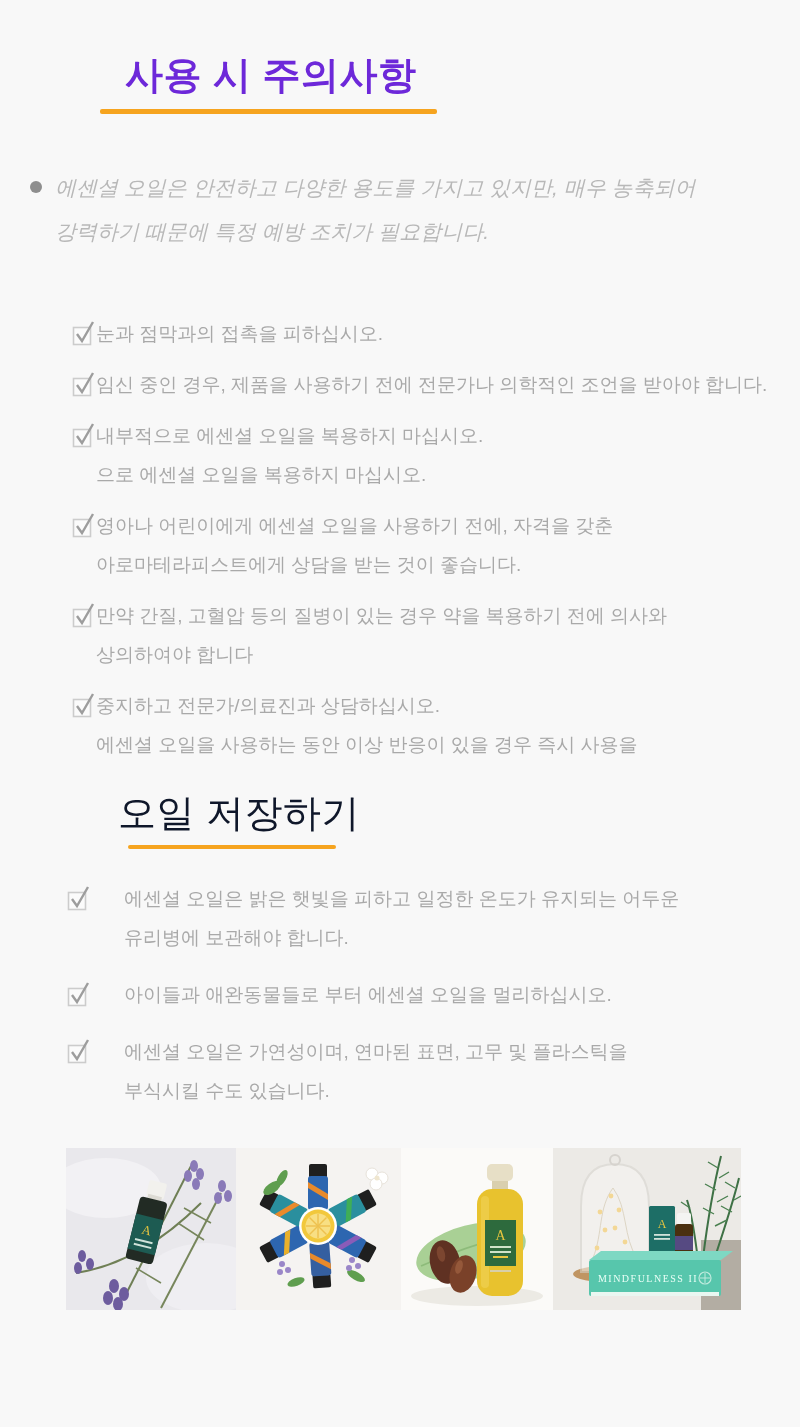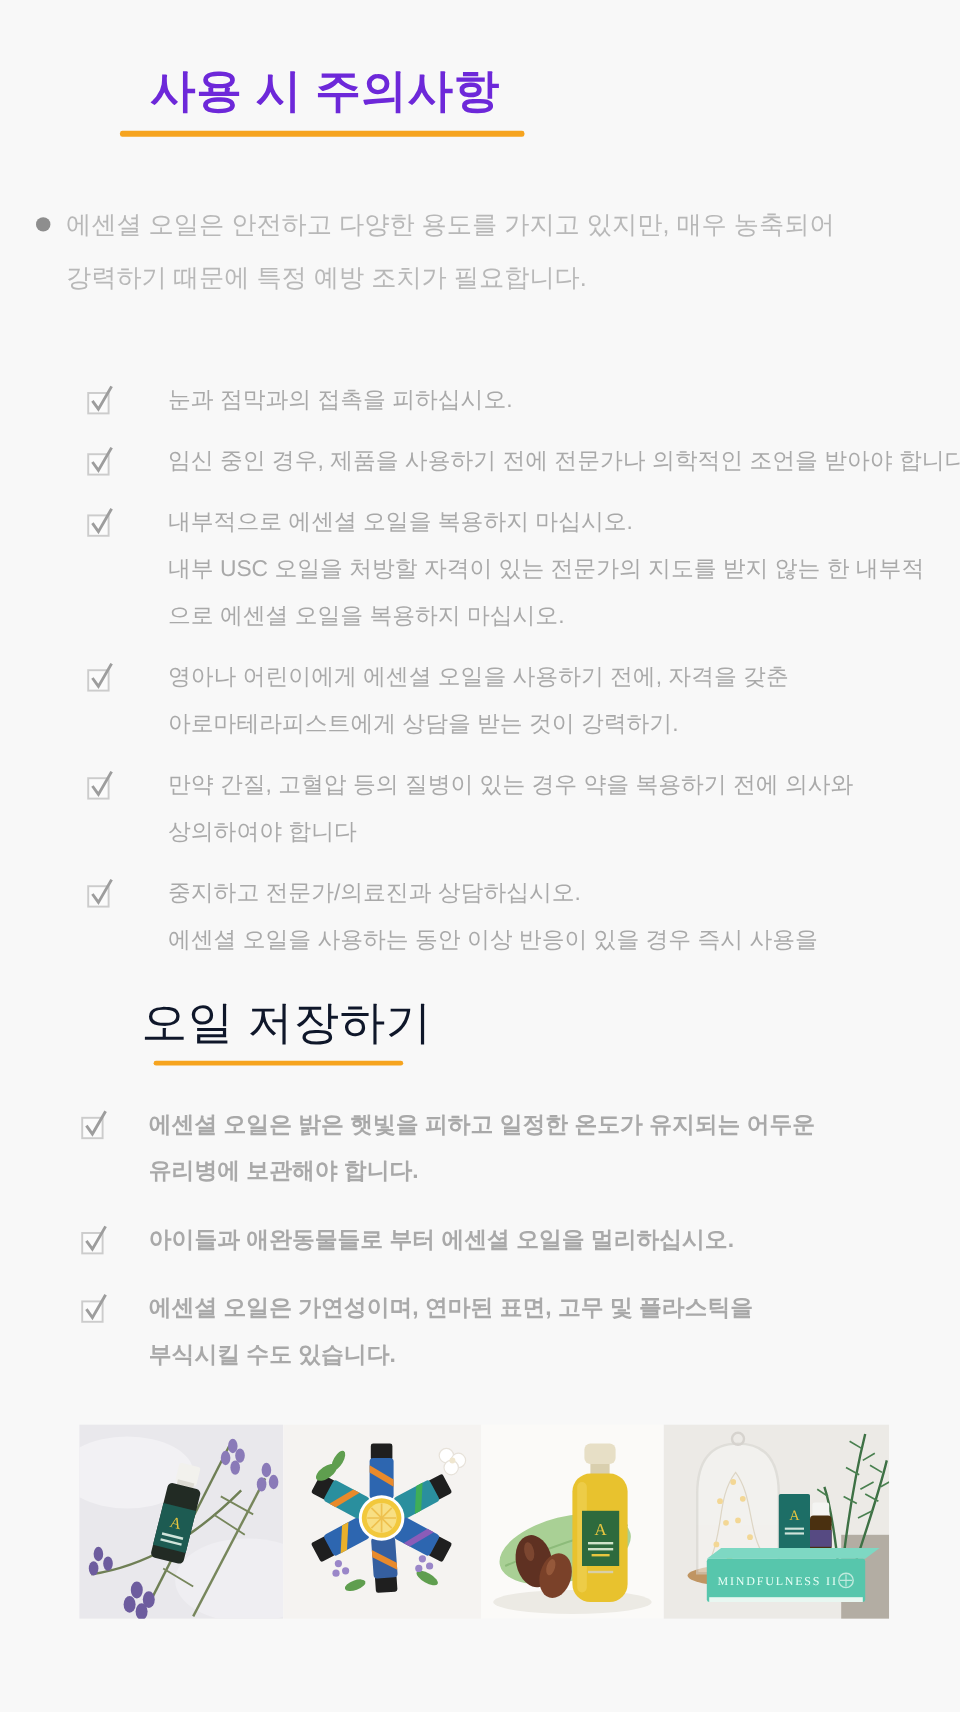--- a/index.html
+++ b/index.html
@@ -49,30 +49,30 @@
     margin:52px 0 0 30px;
   }
   .intro-bullet {
     width:12px; height:12px;
     border-radius:50%;
     background:#8e8e8e;
     margin:15px 13px 0 0;
     flex:0 0 auto;
   }
   .intro-text { font-size:21px; line-height:44px; color:#b8b8b8; }
-  .intro-text .line { white-space:nowrap; }
+  .intro-text .line { white-space:nowrap;font-style:italic; }
 
   
   .checklist { list-style:none; }
   .checklist.first  { margin:60px 0 0 72px; }
   .checklist.second { margin:30px 0 0 67px; }
   .check-item { display:flex; align-items:flex-start; margin-bottom:12px; }
-  .checklist.second .check-item { margin-bottom:18px;font-weight:bold; }
+  .checklist.second .check-item { margin-bottom:18px; }
   .check-icon { flex:0 0 auto; margin-top:5px; }
-  .checklist.first  .check-text { margin-left:44px; }
+  .checklist.first  .check-text { }
   .checklist.second .check-text { margin-left:33px; }
   .check-text { font-size:19px; line-height:39px; color:#a9a9a9; }
   .check-text .line { white-space:nowrap; }
 
   
   .photo-strip {
     display:flex;
     margin:38px 0 0 66px;
     width:675px; height:162px;
   }
@@ -116,33 +116,32 @@
       </div>
     </li>
 
     <li class="check-item">
       <svg class="check-icon" width="24" height="28" viewBox="0 0 24 28">
         <rect x="1.5" y="8.5" width="17" height="17" fill="#fbfbfb" stroke="#cccccc" stroke-width="1.6"></rect>
         <path d="M5 15 L10 22 L21 3" fill="none" stroke="#9d9d9d" stroke-width="2.4"></path>
       </svg>
       <div class="check-text">
         <div class="line">내부적으로 에센셜 오일을 복용하지 마십시오.</div>
-        <div class="line">내부 USC 오일을 처방할 자격이 있는 전문가의 지도를 받지 않는 한 내부적</div>
         <div class="line">으로 에센셜 오일을 복용하지 마십시오.</div>
       </div>
     </li>
 
     <li class="check-item">
       <svg class="check-icon" width="24" height="28" viewBox="0 0 24 28">
         <rect x="1.5" y="8.5" width="17" height="17" fill="#fbfbfb" stroke="#cccccc" stroke-width="1.6"></rect>
         <path d="M5 15 L10 22 L21 3" fill="none" stroke="#9d9d9d" stroke-width="2.4"></path>
       </svg>
       <div class="check-text">
         <div class="line">영아나 어린이에게 에센셜 오일을 사용하기 전에, 자격을 갖춘</div>
-        <div class="line">아로마테라피스트에게 상담을 받는 것이 강력하기.</div>
+        <div class="line">아로마테라피스트에게 상담을 받는 것이 좋습니다.</div>
       </div>
     </li>
 
     <li class="check-item">
       <svg class="check-icon" width="24" height="28" viewBox="0 0 24 28">
         <rect x="1.5" y="8.5" width="17" height="17" fill="#fbfbfb" stroke="#cccccc" stroke-width="1.6"></rect>
         <path d="M5 15 L10 22 L21 3" fill="none" stroke="#9d9d9d" stroke-width="2.4"></path>
       </svg>
       <div class="check-text">
         <div class="line">만약 간질, 고혈압 등의 질병이 있는 경우 약을 복용하기 전에 의사와</div>

